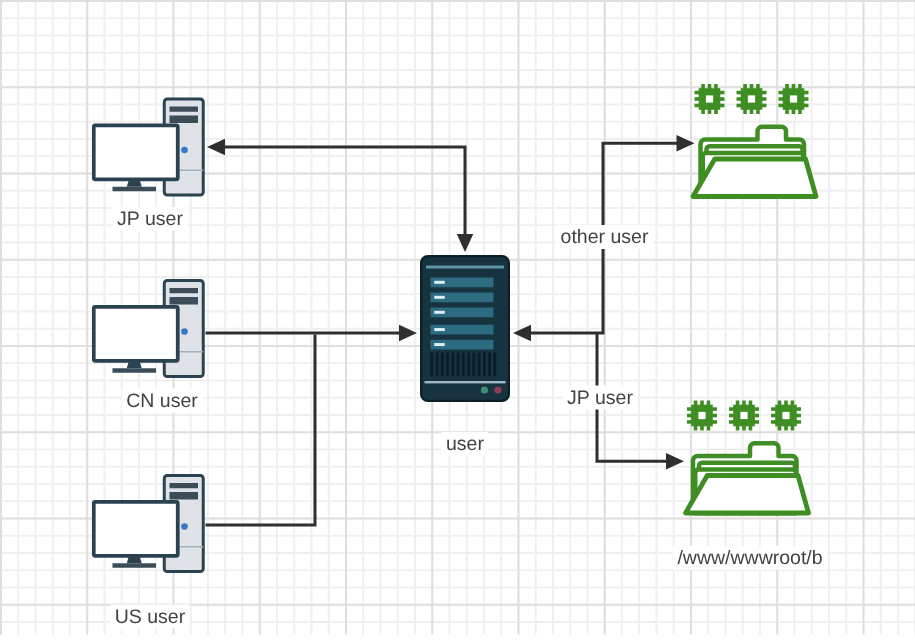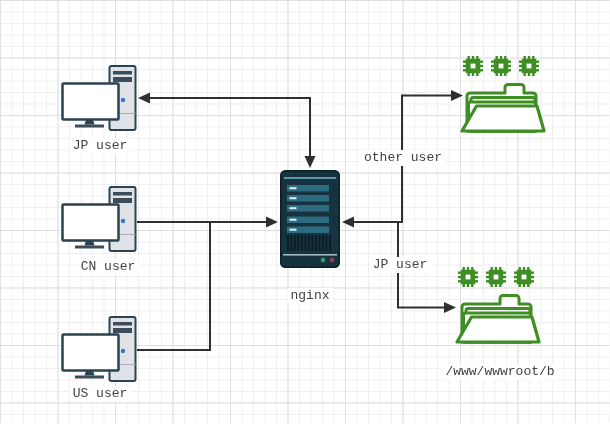--- a/index.html
+++ b/index.html
@@ -1,18 +1,18 @@
 <!DOCTYPE html>
 <html style="--folder-green: #3f8e23; --server-body: #16333f; --server-bar: #2d6b80; --server-accent: #5e95aa; --computer-outline: #2b4250; --computer-fill: #dfe3e8; --power-dot-blue: #3779c7; --led-green: #3e8f72; --led-red: #8f3e55; --edge-line: #2f2f2f; --label-text: #424242; --grid-minor: #efefef; --grid-major: #dfdfdf;"><head>
 <meta charset="utf-8">
 <style>
   html,body{margin:0;padding:0;}
   #stage{
     position:relative;width:610px;height:423px;overflow:hidden;
-    font-family:Liberation Mono, monospace;
+    font-family:Liberation Sans, sans-serif;
     background-color:#ffffff;
     background-image:
       linear-gradient(var(--grid-major,#dfdfdf) 1px, transparent 1px),
       linear-gradient(90deg, var(--grid-major,#dfdfdf) 1px, transparent 1px),
       linear-gradient(var(--grid-minor,#efefef) 1px, transparent 1px),
       linear-gradient(90deg, var(--grid-minor,#efefef) 1px, transparent 1px);
     background-size:57.5px 57.5px,57.5px 57.5px,11.5px 11.5px,11.5px 11.5px;
   }
   .layer{position:absolute;left:0;top:0;}
   .node{position:absolute;}
@@ -152,28 +152,28 @@
         <use href="#sym-computer"></use>
       </svg>
   </div>
   <div class="lbl" style="left:108px;top:267px">CN user</div>
 
   <div class="node" style="left:61px;top:315px;width:76px;height:68px">
     <svg viewBox="0 0 76 68">
         <use href="#sym-computer"></use>
       </svg>
   </div>
-  <div class="lbl" style="left:100px;top:394px">US user</div>
+  <div class="lbl" style="left:100px;top:411px">US user</div>
 
   <div class="node" style="left:280px;top:170px;width:60px;height:98px">
     <svg viewBox="0 0 60 98">
         <use href="#sym-server"></use>
       </svg>
   </div>
-  <div class="lbl" style="left:310px;top:296px">nginx</div>
+  <div class="lbl" style="left:310px;top:296px">user</div>
 
   <div class="node" style="left:455px;top:52px;width:92px;height:82px">
     <svg viewBox="0 0 92 82">
         <use href="#sym-folder"></use>
       </svg>
   </div>
 
   <div class="node" style="left:450px;top:263px;width:92px;height:82px">
     <svg viewBox="0 0 92 82">
         <use href="#sym-folder"></use>

